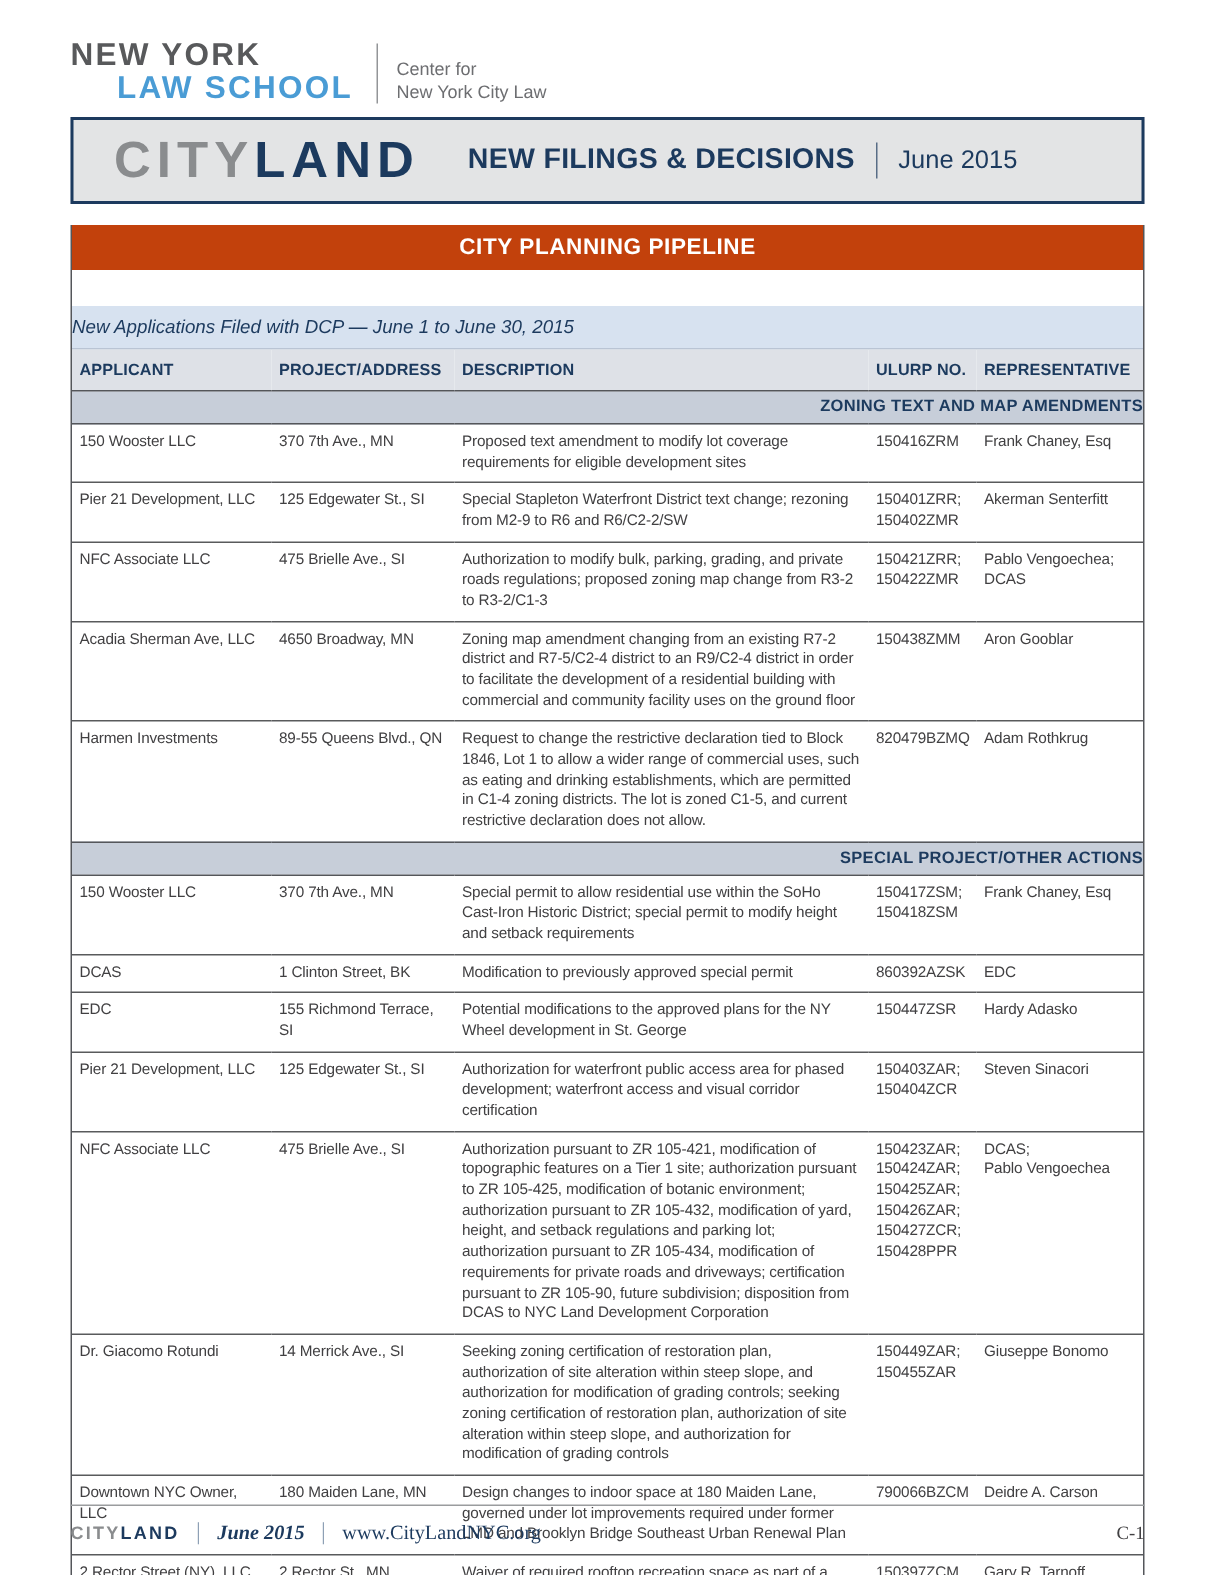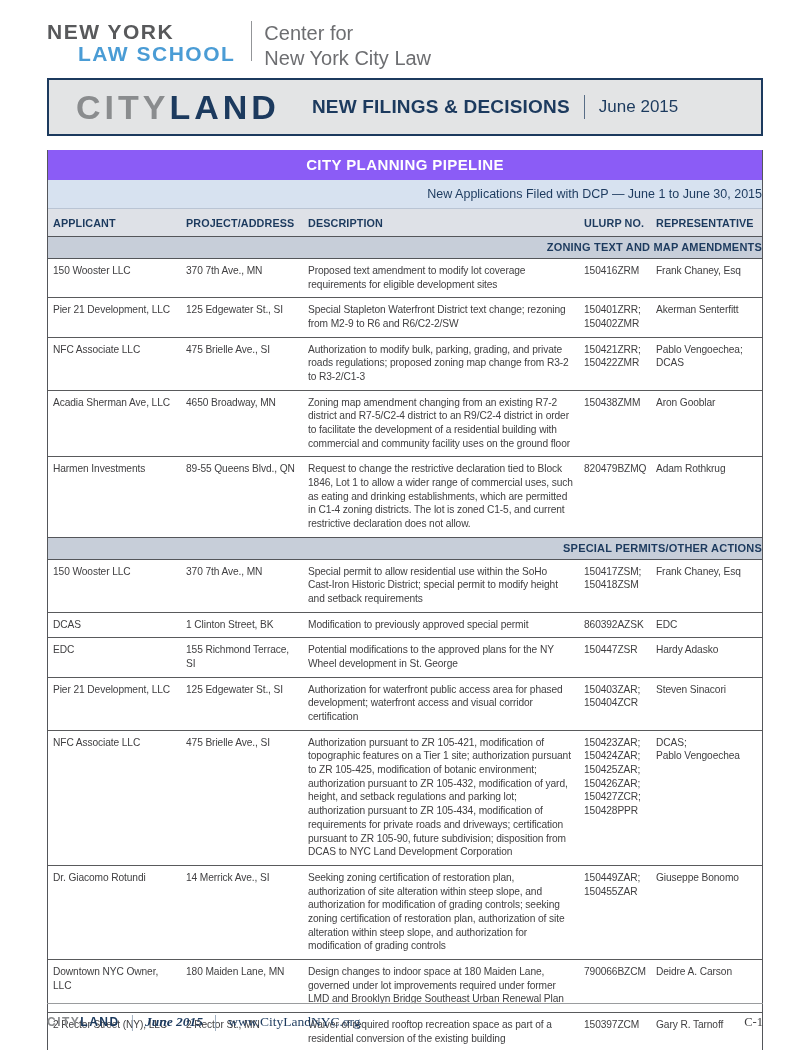--- a/index.html
+++ b/index.html
@@ -8,32 +8,32 @@
   .page {
     position: relative;
     width: 808px; height: 1050px;
     background: #ffffff;
     overflow: hidden;
   }
   .content { position: absolute; left: 47px; top: 0; width: 716px; }
 
   
   .masthead { padding-top: 21px; }
-  .nyls-logo { display: flex; align-items: flex-start; height: 48px; }
+  .nyls-logo { display: flex; align-items: flex-end; height: 48px; }
   .nyls-wordmark { line-height: 1; }
   .nyls-line1 {
     font-size: 21px; font-weight: bold; letter-spacing: 1.5px;
     color: #58595b;
   }
   .nyls-line2 {
     font-size: 21px; font-weight: bold; letter-spacing: 1.5px;
     color: #4a9cd5; margin-left: 31px; margin-top: 1px;
   }
   .logo-divider { width: 1px; height: 40px; background: #939598; margin: 0 12px 0 16px; }
-  .center-tagline { font-size: 20px; color: #6d6e71; line-height: 1.25; }
+  .center-tagline { font-size: 12px; color: #6d6e71; line-height: 1.25; }
 
   
   .banner {
     margin-top: 9px; height: 58px;
     background: #e3e4e5;
     border: 2px solid #1c3a5e;
     display: flex; align-items: center;
   }
   .cityland-wordmark {
     font-size: 34px; font-weight: bold; letter-spacing: 4px;
@@ -44,28 +44,29 @@
   .banner-title {
     margin-left: 32px; font-size: 19px; font-weight: bold;
     color: #1c3a5e; letter-spacing: 0.2px;
   }
   .banner-sep { width: 1px; height: 24px; background: #1c3a5e; margin: 0 14px; opacity: 0.7; }
   .banner-issue { font-size: 17px; color: #1c3a5e; }
 
   
   .pipeline { margin-top: 14px; border: 1px solid #54565a; border-top: none; }
   .pipeline-title {
-    background: #8b5cf6; color: #ffffff; text-align: center;
+    background: #c2410c; color: #ffffff; text-align: center;
     font-size: 15px; font-weight: bold; letter-spacing: 0.4px;
     padding: 6px 0 7px 0;
   }
   .pipeline-subtitle {
-    background: #d7e2f0; color: #1c3a5e; text-align: right;
-    font-size: 12.5px; padding: 7px 0 7px 0;
+    background: #d7e2f0; color: #1c3a5e; text-align: left;
+    font-style: italic; font-size: 12.5px; padding: 7px 0 7px 0;
     border-bottom: 1px solid #b9c4d4;
+    margin-top: 24px;
   }
   table.pipeline-table { width: 100%; border-collapse: collapse; table-layout: fixed; }
   col.c-applicant { width: 133px; }
   col.c-address   { width: 122px; }
   col.c-desc      { width: 276px; }
   col.c-ulurp     { width: 72px; }
   col.c-rep       { width: 111px; }
   tr.colhead-row th {
     background: #dee1e7; color: #1c3a5e; font-size: 10.8px; font-weight: bold;
     text-align: left; padding: 8px 2px 7px 5px; letter-spacing: 0.1px;
@@ -182,21 +183,21 @@
               <td class="cell-rep">Aron Gooblar</td>
             </tr>
             <tr class="data-row">
               <td class="cell-applicant">Harmen Investments</td>
               <td class="cell-address">89-55 Queens Blvd., QN</td>
               <td class="cell-desc">Request to change the restrictive declaration tied to Block 1846, Lot 1 to allow a wider range of commercial uses, such as eating and drinking establishments, which are permitted in C1-4 zoning districts. The lot is zoned C1-5, and current restrictive declaration does not allow.</td>
               <td class="cell-ulurp">820479BZMQ</td>
               <td class="cell-rep">Adam Rothkrug</td>
             </tr>
             <tr class="section-row">
-              <td colspan="5">SPECIAL PERMITS/OTHER ACTIONS</td>
+              <td colspan="5">SPECIAL PROJECT/OTHER ACTIONS</td>
             </tr>
             <tr class="data-row">
               <td class="cell-applicant">150 Wooster LLC</td>
               <td class="cell-address">370 7th Ave., MN</td>
               <td class="cell-desc">Special permit to allow residential use within the SoHo Cast-Iron Historic District; special permit to modify height and setback requirements</td>
               <td class="cell-ulurp">150417ZSM;
 150418ZSM</td>
               <td class="cell-rep">Frank Chaney, Esq</td>
             </tr>
             <tr class="data-row">

